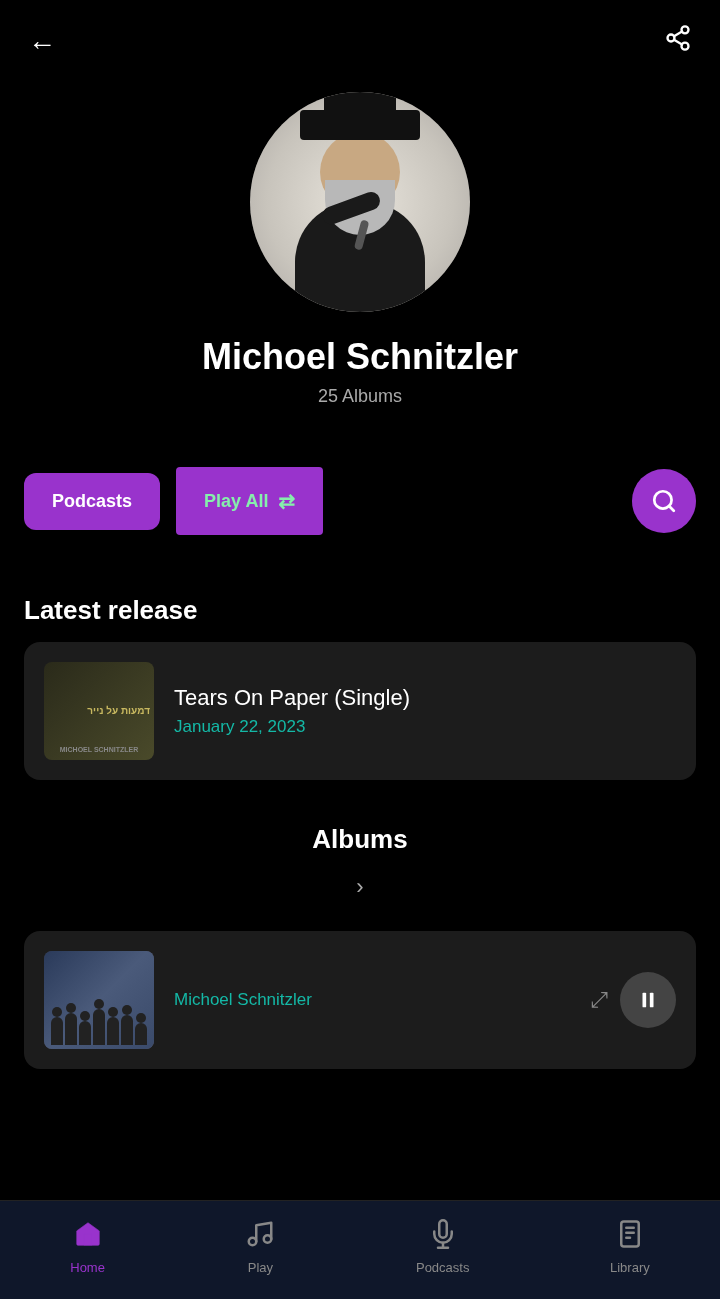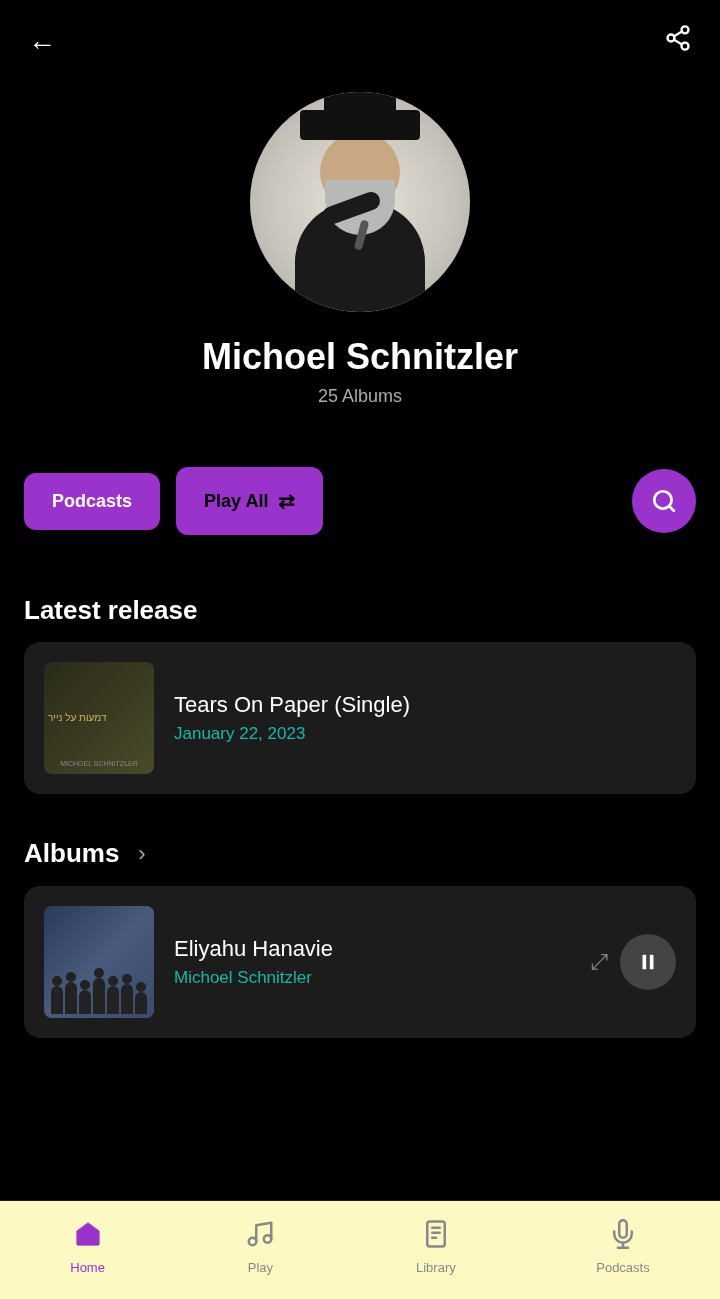--- a/index.html
+++ b/index.html
@@ -157,23 +157,23 @@
       border: none;
       border-radius: 12px;
       padding: 18px 28px;
       font-size: 18px;
       font-weight: 600;
       cursor: pointer;
       white-space: nowrap;
     }
     .btn-play-all {
       background: #9933cc;
-      color: #000000;
-      border: none;
-      border-radius: 12px;
+      color: #86efac;
+      border: none;
+      border-radius: 4px;
       padding: 22px 28px;
       font-size: 18px;
       font-weight: 600;
       cursor: pointer;
       display: flex;
       align-items: center;
       gap: 10px;
       white-space: nowrap;
     }
     .shuffle-icon {
@@ -200,21 +200,22 @@
       font-size: 26px;
       font-weight: 700;
       padding: 0 24px;
       margin-bottom: 16px;
     }
     .section-title-row {
       display: flex;
       align-items: center;
       gap: 19px;
       padding: 0 24px;
-      margin-bottom: 17px;
+      margin-bottom: 31px;
+      flex-direction: column;
     }
     .section-title-text {
       font-size: 26px;
       font-weight: 700;
     }
     .chevron-right {
       color: #aaa;
       font-size: 22px;
     }
 
@@ -223,28 +224,29 @@
       background: #1c1c1c;
       border-radius: 16px;
       margin: 0 24px 24px;
       padding: 20px;
       display: flex;
       align-items: center;
       gap: 20px;
     }
     .card-thumb {
       width: 110px;
-      height: 112px;
+      height: 98px;
       border-radius: 8px;
       background: #333;
       flex-shrink: 0;
       overflow: hidden;
       display: flex;
       align-items: center;
-      justify-content: flex-start;
+      justify-content: flex-end;
+      font-weight: bold;
     }
     .card-thumb-latest {
       background: linear-gradient(135deg, #2a2a1a, #4a4a2a);
       position: relative;
     }
     .hebrew-text-overlay {
       color: #c8b860;
       font-size: 10px;
       text-align: center;
       padding: 4px;
@@ -287,21 +289,21 @@
       align-items: center;
       justify-content: center;
     }
 
     
     .bottom-nav {
       position: fixed;
       bottom: 0;
       left: 0;
       width: 720px;
-      background: #fef9c3;
+      background: #0f172a;
       border-top: 1px solid #222;
       display: flex;
       justify-content: space-around;
       align-items: center;
       padding: 14px 0 20px;
     }
     .nav-item {
       display: flex;
       flex-direction: column;
       align-items: center;
@@ -447,21 +449,20 @@
         <div class="person-sil" style="height:32px"></div>
         <div class="person-sil" style="height:24px"></div>
         <div class="person-sil" style="height:36px"></div>
         <div class="person-sil" style="height:28px"></div>
         <div class="person-sil" style="height:30px"></div>
         <div class="person-sil" style="height:22px"></div>
       </div>
     </div>
   </div>
   <div class="card-info">
-    <div class="card-title">Eliyahu Hanavie</div>
     <div class="card-subtitle">Michoel Schnitzler</div>
   </div>
   <div class="card-actions">
     <span class="expand-icon">⤢</span>
     <button class="play-pause-btn">
       <svg width="22" height="22" viewBox="0 0 24 24" fill="white">
         <rect x="6" y="4" width="4" height="16" rx="1"></rect>
         <rect x="14" y="4" width="4" height="16" rx="1"></rect>
       </svg>
     </button>
@@ -487,32 +488,32 @@
         <path d="M9 18V5l12-2v13"></path>
         <circle cx="6" cy="18" r="3"></circle>
         <circle cx="18" cy="16" r="3"></circle>
       </svg>
     </span>
     <span class="nav-label">Play</span>
   </button>
   <button class="nav-item">
     <span class="nav-icon">
       <svg width="30" height="30" viewBox="0 0 24 24" fill="none" stroke="#888" stroke-width="2" stroke-linecap="round" stroke-linejoin="round">
+        <path d="M12 1a3 3 0 00-3 3v8a3 3 0 006 0V4a3 3 0 00-3-3z"></path>
+        <path d="M19 10v2a7 7 0 01-14 0v-2"></path>
+        <line x1="12" y1="19" x2="12" y2="23"></line>
+        <line x1="8" y1="23" x2="16" y2="23"></line>
+      </svg>
+    </span>
+    <span class="nav-label">Podcasts</span>
+  </button>
+  <button class="nav-item">
+    <span class="nav-icon">
+      <svg width="30" height="30" viewBox="0 0 24 24" fill="none" stroke="#888" stroke-width="2" stroke-linecap="round" stroke-linejoin="round">
         <rect x="5" y="2" width="14" height="20" rx="2"></rect>
         <line x1="9" y1="7" x2="15" y2="7"></line>
         <line x1="9" y1="11" x2="15" y2="11"></line>
         <line x1="9" y1="15" x2="12" y2="15"></line>
       </svg>
     </span>
     <span class="nav-label">Library</span>
   </button>
-  <button class="nav-item">
-    <span class="nav-icon">
-      <svg width="30" height="30" viewBox="0 0 24 24" fill="none" stroke="#888" stroke-width="2" stroke-linecap="round" stroke-linejoin="round">
-        <path d="M12 1a3 3 0 00-3 3v8a3 3 0 006 0V4a3 3 0 00-3-3z"></path>
-        <path d="M19 10v2a7 7 0 01-14 0v-2"></path>
-        <line x1="12" y1="19" x2="12" y2="23"></line>
-        <line x1="8" y1="23" x2="16" y2="23"></line>
-      </svg>
-    </span>
-    <span class="nav-label">Podcasts</span>
-  </button>
 </nav>
 
 </body></html>

